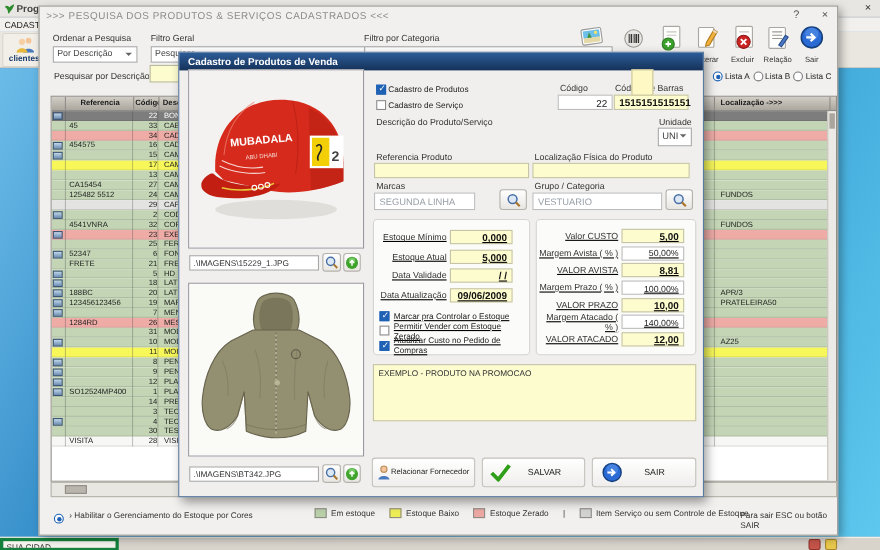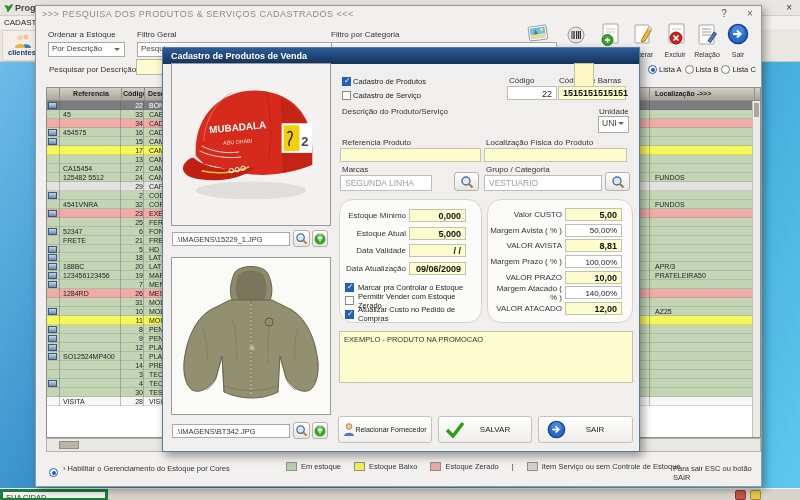--- a/index.html
+++ b/index.html
@@ -80,21 +80,21 @@
   .pathinp { background:#fff; border:1px solid #a9a9a9; font-size:7.5px; color:#333; padding:1.5px 3px; white-space:nowrap; overflow:hidden; }
   .sqbtn { background:linear-gradient(#ffffff,#e8e6e2); border:1px solid #b5b2ac; border-radius:3px; display:flex; align-items:center; justify-content:center; }
   .cb { width:9px; height:9px; border:1px solid #8a8a8a; background:#fff; display:inline-block; position:relative; flex:none; }
   .cb.on { background:#1f62b5; border-color:#1f62b5; }
   .cb.on::after { content:"✓"; position:absolute; left:1px; top:-2px; font-size:8px; color:#fff; }
   .cblbl { font-size:7.5px; color:#222; }
   .mlabel { font-size:8px; color:#333; }
   .yfield { background:#fdfccf; border:1px solid #c6c4a8; font-size:9px; font-weight:bold; color:#111; text-align:right; padding:1px 4px; }
   .wfield { background:#fff; border:1px solid #bdbdbd; font-size:8px; color:#222; text-align:right; padding:1.5px 4px; }
   .grayval { background:#fff; border:1px solid #bdbdbd; font-size:8.5px; color:#98a0a8; padding:2px 4px; overflow:hidden; white-space:nowrap; }
-  .gbox { background:#fbfbfa; border:1px solid #d6d4d0; border-radius:14px; }
+  .gbox { background:#fbfbfa; border:1px solid #d6d4d0; border-radius:4px;text-decoration:underline; }
   .frow { height:17.6px; display:flex; align-items:center; }
   .frow .fl { width:66px; text-align:right; font-size:8px; color:#333; flex:none; }
   .frow .fv { margin-left:3px; width:57px; height:13px; line-height:10px; flex:none; }
   .prow .fl { width:74px;text-align:right; }
   .flagrow { height:13.5px; display:flex; align-items:center; gap:4px; padding-left:5px; }
   #obs { background:#fdfccf; border:1px solid #c6c4a8; font-size:7.5px; color:#333; padding:3px 4px; }
   .bigbtn { background:linear-gradient(#ffffff,#efeeec); border:1px solid #c4c2bc; border-radius:3px; display:flex; align-items:center; font-size:7.5px; color:#222; }
   .bigbtn .bt { flex:1; text-align:center; font-size:8px; color:#222; }
 </style>
 </head>
@@ -126,21 +126,21 @@
   <span id="status-cell">SUA CIDAD</span>
   <span class="tray-ic" style="left:735px;background:#c5544a;border:1px solid #8f332c"></span>
   <span class="tray-ic" style="left:750px;background:#e8c84c;border:1px solid #a8882c"></span>
 </div>
 
 <div class="abs" id="swin">
   <span class="abs" id="swin-title">&gt;&gt;&gt;   PESQUISA DOS PRODUTOS &amp; SERVIÇOS CADASTRADOS   &lt;&lt;&lt;</span>
   <span class="abs winbtn" style="left:680px;top:2px">?</span>
   <span class="abs winbtn" style="left:706px;top:2px">×</span>
 
-  <span class="abs flabel" style="left:12px;top:24px">Ordenar a Estoque</span>
+  <span class="abs flabel" style="left:12px;top:24px">Ordenar a Pesquisa</span>
   <div class="abs inp ddl" style="left:12px;top:36px;width:77px;height:15px">
     <span>Por Descrição</span>
   </div>
   <span class="abs flabel" style="left:101px;top:24px">Filtro Geral</span>
   <div class="abs inp" style="left:101px;top:36px;width:230px;height:15px">
     <span>Pesquisar</span>
   </div>
   <span class="abs flabel" style="left:295px;top:24px">Filtro por Categoria</span>
   <div class="abs inp ddl" style="left:295px;top:36px;width:226px;height:15px"></div>
 

